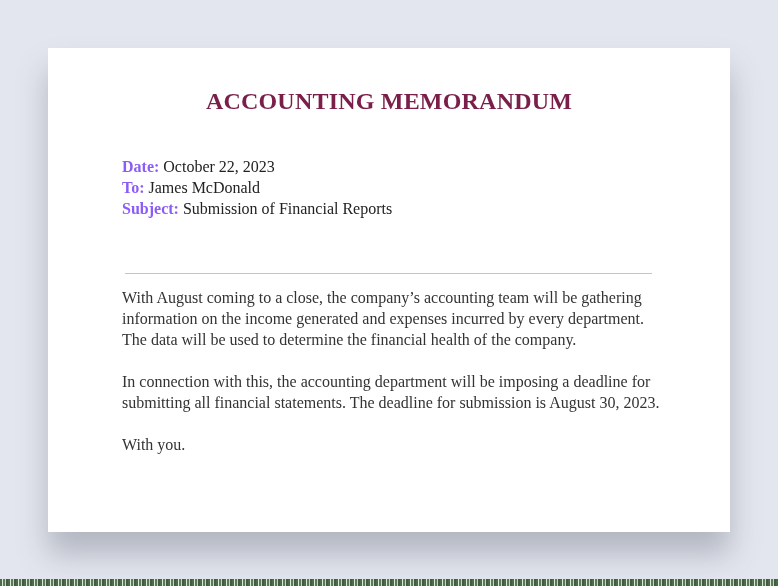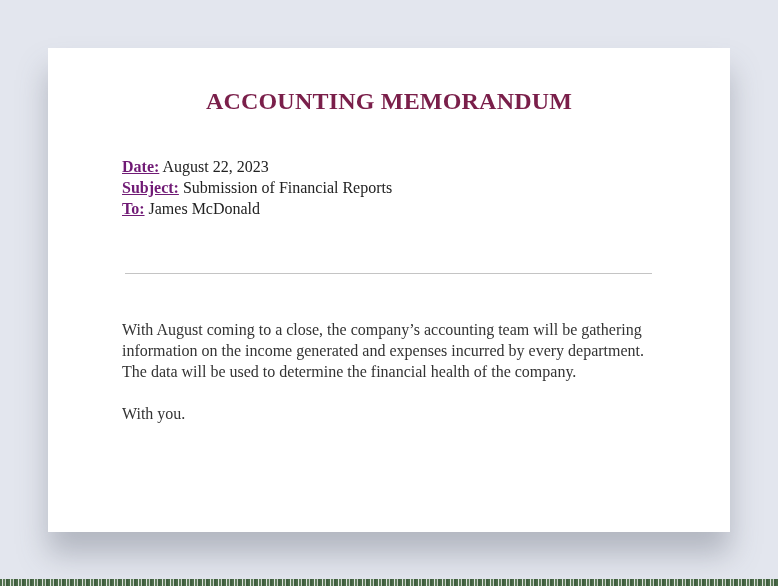--- a/index.html
+++ b/index.html
@@ -37,33 +37,33 @@
   }
   .meta {
     position: absolute;
     left: 74px;
     top: 108px;
     font-size: 16px;
     line-height: 21px;
     color: #222;
   }
   .meta .row { white-space: nowrap; }
-  .meta b { font-weight: bold; color: #701a75; text-decoration: underline; }
+  .meta b { font-weight: bold; color: #8b5cf6; }
   .divider {
     position: absolute;
     left: 77px;
     top: 225px;
     width: 527px;
     height: 0;
     border-top: 1px solid #c4c4c4;
   }
   .body-text {
     position: absolute;
     left: 74px;
-    top: 271px;
+    top: 239px;
     width: 545px;
     font-size: 16px;
     line-height: 21px;
     color: #333;
   }
   .body-text p {
     margin: 0 0 21px 0;
   }
   .noise-strip {
     position: absolute;
@@ -77,33 +77,34 @@
 </style>
 </head>
 <body>
 
 <div class="page">
   <h1 class="title">ACCOUNTING MEMORANDUM</h1>
 
   <div class="meta">
     <div class="row">
       <b>Date:</b>
-      <span>August 22, 2023</span>
+      <span>October 22, 2023</span>
+    </div>
+    <div class="row">
+      <b>To:</b>
+      <span>James McDonald</span>
     </div>
     <div class="row">
       <b>Subject:</b>
       <span>Submission of Financial Reports</span>
-    </div>
-    <div class="row">
-      <b>To:</b>
-      <span>James McDonald</span>
     </div>
   </div>
 
   <div class="divider"></div>
 
   <div class="body-text">
     <p>With August coming to a close, the company’s accounting team will be gathering information on the income generated and expenses incurred by every department. The data will be used to determine the financial health of the company.</p>
+    <p>In connection with this, the accounting department will be imposing a deadline for submitting all financial statements. The deadline for submission is August 30, 2023.</p>
     <p>With you.</p>
   </div>
 </div>
 
 <div class="noise-strip"></div>
 
 </body></html>

